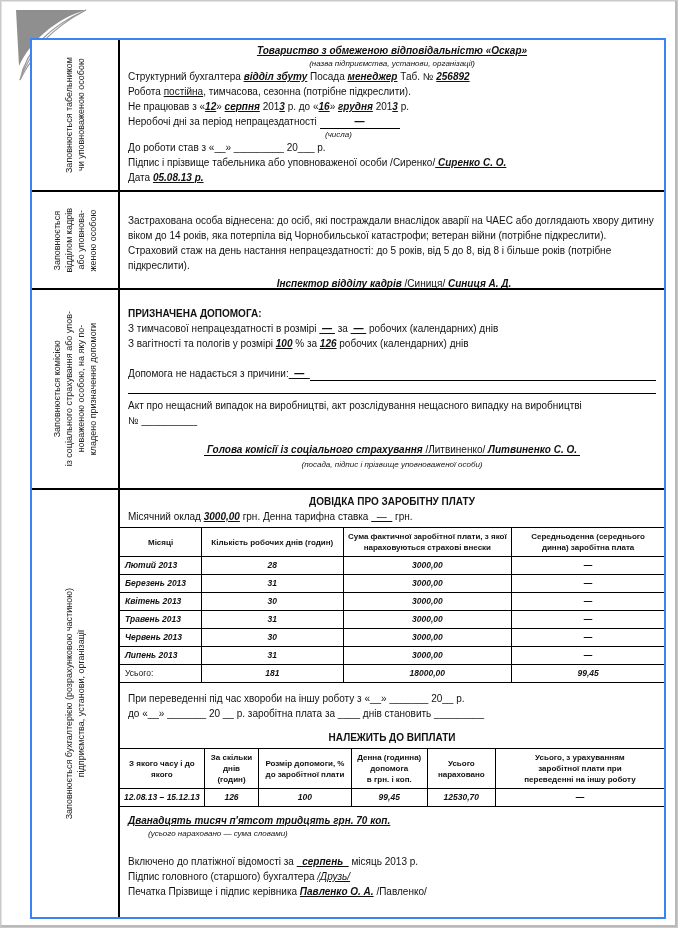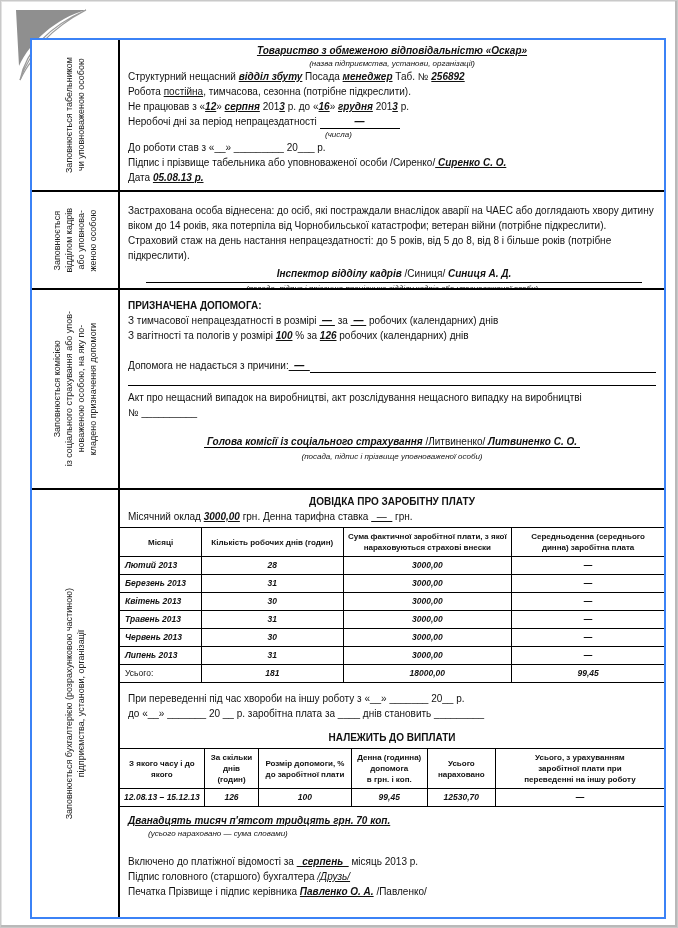--- a/index.html
+++ b/index.html
@@ -60,54 +60,54 @@
   <div class="doc">
 
     <div class="section" style="height:152px">
       <div class="side">
         <div class="side-text">Заповнюється табельником
 чи уповноваженою особою</div>
       </div>
       <div class="content" style="padding-top:3px">
         <div class="txt center"><span class="v">Товариство з обмеженою відповідальністю «Оскар»</span></div>
         <div class="txt center cap">(назва підприємства, установи, організації)</div>
-        <div class="txt"><span>Структурний нещасний </span><span class="v">відділ збуту</span><span> Посада </span><span class="v">менеджер</span><span> Таб. № </span><span class="v">256892</span></div>
+        <div class="txt"><span>Структурний бухгалтера </span><span class="v">відділ збуту</span><span> Посада </span><span class="v">менеджер</span><span> Таб. № </span><span class="v">256892</span></div>
         <div class="txt"><span>Робота </span><span class="u">постійна</span><span>, тимчасова, сезонна (потрібне підкреслити).</span></div>
         <div class="txt"><span>Не працював з «</span><span class="v">12</span><span>» </span><span class="v">серпня</span><span> 201</span><span class="v">3</span><span> р. до «</span><span class="v">16</span><span>» </span><span class="v">грудня</span><span> 201</span><span class="v">3</span><span> р.</span></div>
         <div class="txt"><span>Неробочі дні за період непрацездатності </span><span class="blank bi">—</span></div>
         <div class="txt cap" style="margin-left:205px">(числа)</div>
         <div class="txt">До роботи став з «__» _________ 20___ р.</div>
         <div class="txt"><span>Підпис і прізвище табельника або уповноваженої особи </span><span class="it">/Сиренко/</span><span class="v"> Сиренко С. О.</span></div>
         <div class="txt"><span>Дата </span><span class="v">05.08.13 р.</span></div>
       </div>
     </div>
 
     <div class="section" style="height:98px">
       <div class="side">
         <div class="side-text">Заповнюється
 відділом кадрів
 або уповнова-
 женою особою</div>
       </div>
-      <div class="content" style="padding-top:11px">
+      <div class="content" style="padding-top:21px">
         <div class="txt">Застрахована особа віднесена: до осіб, які постраждали внаслідок аварії на ЧАЕС або доглядають хвору дитину віком до 14 років, яка потерпіла від Чорнобильської катастрофи; ветеран війни (потрібне підкреслити).</div>
         <div class="txt">Страховий стаж на день настання непрацездатності: до 5 років, від 5 до 8, від 8 і більше років (потрібне підкреслити).</div>
         <div class="sigrule"><span class="bi">Інспектор відділу кадрів </span><span class="it">/Синиця/</span><span class="bi"> Синиця А. Д.</span></div>
         <div class="txt center cap">(посада, підпис і прізвище працівника відділу кадрів або уповноваженої особи)</div>
       </div>
     </div>
 
     <div class="section" style="height:200px">
       <div class="side">
         <div class="side-text">Заповнюється комісією
 із соціального страхування або упов-
 новаженою особою, на яку по-
 кладено призначення допомоги</div>
       </div>
-      <div class="content" style="padding-top:8px">
+      <div class="content" style="padding-top:16px">
         <div class="txt b">ПРИЗНАЧЕНА ДОПОМОГА:</div>
         <div class="txt"><span>З тимчасової непрацездатності в розмірі </span><span class="v">&nbsp;—&nbsp;</span><span> за </span><span class="v">&nbsp;—&nbsp;</span><span> робочих (календарних) днів</span></div>
         <div class="txt"><span>З вагітності та пологів у розмірі </span><span class="v">100</span><span> % за </span><span class="v">126</span><span> робочих (календарних) днів</span></div>
         <div class="flexline mt2">
             <span>Допомога не надається з причини: </span>
             <span class="v">&nbsp;&nbsp;—&nbsp;&nbsp;</span>
             <span class="fill"></span>
           </div>
         <div class="fullrule"></div>
         <div class="txt mt4">Акт про нещасний випадок на виробництві, акт розслідування нещасного випадку на виробництві</div>

